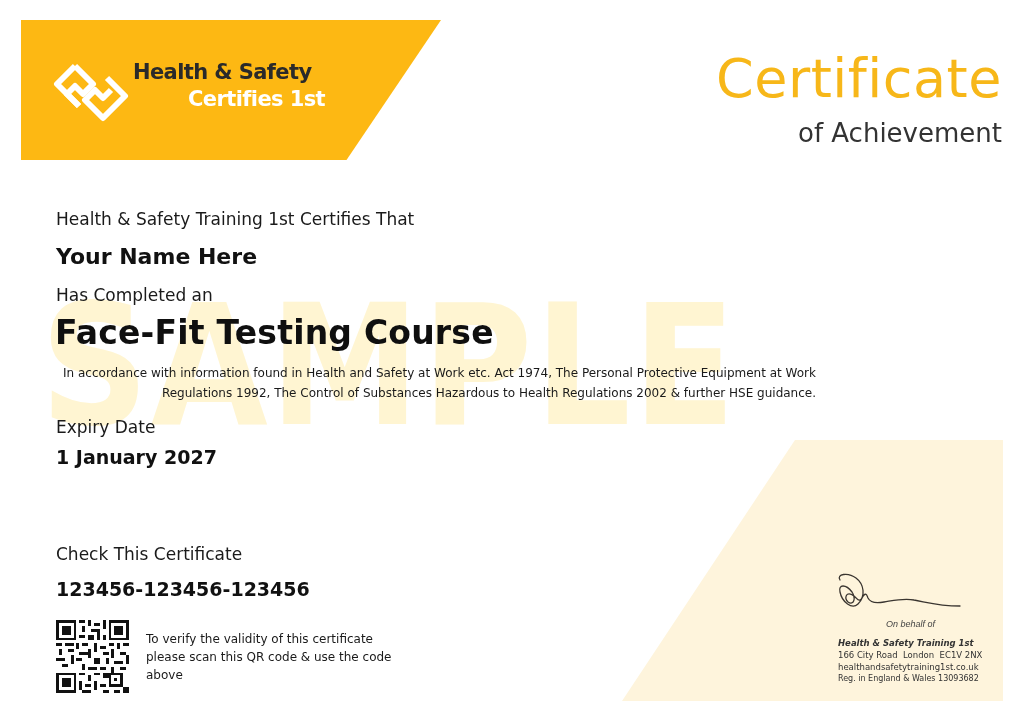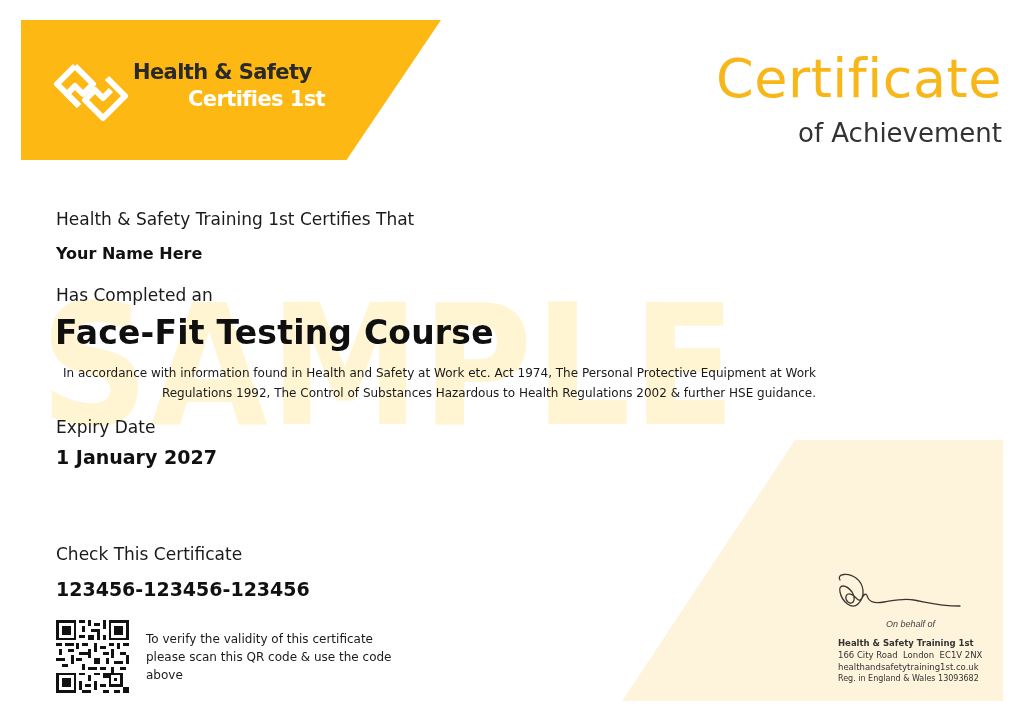--- a/index.html
+++ b/index.html
@@ -48,36 +48,36 @@
 
     
     .cream-panel {
       position: absolute; left: 622px; top: 440px; width: 381px; height: 261px;
       background: #FEF4DC;
       clip-path: polygon(45.4% 0, 100% 0, 100% 100%, 0 100%);
     }
 
     
     .t-certifies { left: 56px; top: 209px; font-family: "DejaVu Sans", sans-serif; font-size: 17px; color: #1a1a1a; white-space: nowrap; }
-    .t-name { left: 56px; top: 244px; font-family: "DejaVu Sans", sans-serif; font-size: 16px; font-weight: bold; color: #111; white-space: nowrap; }
+    .t-name { left: 56px; top: 244px; font-family: "DejaVu Sans", sans-serif; font-size: 22px; font-weight: bold; color: #111; white-space: nowrap; }
     .t-completed { left: 56px; top: 285px; font-family: "DejaVu Sans", sans-serif; font-size: 17px; color: #1a1a1a; white-space: nowrap; }
     .t-course { left: 55px; top: 313px; font-family: "DejaVu Sans", sans-serif; font-size: 33px; font-weight: bold; color: #0f0f0f; white-space: nowrap; letter-spacing: 0.2px; }
     .t-accord { left: 56px; top: 363px; width: 760px; font-family: "DejaVu Sans", sans-serif; font-size: 12px; line-height: 20px; color: #1a1a1a; text-align: right; }
     .t-expiry-label { left: 56px; top: 417px; font-family: "DejaVu Sans", sans-serif; font-size: 17px; color: #1a1a1a; white-space: nowrap; }
     .t-expiry { left: 56px; top: 446px; font-family: "DejaVu Sans", sans-serif; font-size: 19px; font-weight: bold; color: #111; white-space: nowrap; }
     .t-check { left: 56px; top: 544px; font-family: "DejaVu Sans", sans-serif; font-size: 17px; color: #1a1a1a; white-space: nowrap; }
     .t-code { left: 56px; top: 578px; font-family: "DejaVu Sans", sans-serif; font-size: 19px; font-weight: bold; color: #111; white-space: nowrap; }
 
     .qr { position: absolute; left: 56px; top: 620px; width: 73px; height: 73px; }
     .t-verify { left: 146px; top: 630px; width: 270px; font-family: "DejaVu Sans", sans-serif; font-size: 12px; line-height: 18px; color: #1a1a1a; }
 
     
     .signature { position: absolute; left: 834px; top: 572px; width: 132px; height: 46px; }
     .t-onbehalf { left: 886px; top: 619px; font-family: Liberation Sans, sans-serif; font-size: 9px; font-style: italic; color: #444; white-space: nowrap; }
-    .t-org { left: 838px; top: 638px; font-family: "DejaVu Sans", sans-serif; font-size: 8.5px; font-weight: bold; color: #333; white-space: nowrap; }
+    .t-org { left: 838px; top: 638px; font-family: "DejaVu Sans", sans-serif; font-size: 8.5px; font-weight: bold; color: #333; white-space: nowrap; font-style: italic; }
     .t-addr { left: 838px; top: 650px; font-family: "DejaVu Sans", sans-serif; font-size: 8.5px; color: #333; white-space: pre; }
     .t-web { left: 838px; top: 662px; font-family: "DejaVu Sans", sans-serif; font-size: 8.5px; color: #333; white-space: nowrap; }
     .t-reg { left: 838px; top: 674px; font-family: "DejaVu Sans", sans-serif; font-size: 8px; color: #333; white-space: nowrap; }
   </style>
 </head>
 <body>
 
 <div class="watermark">SAMPLE</div>
 
 <div class="cream-panel"></div>

